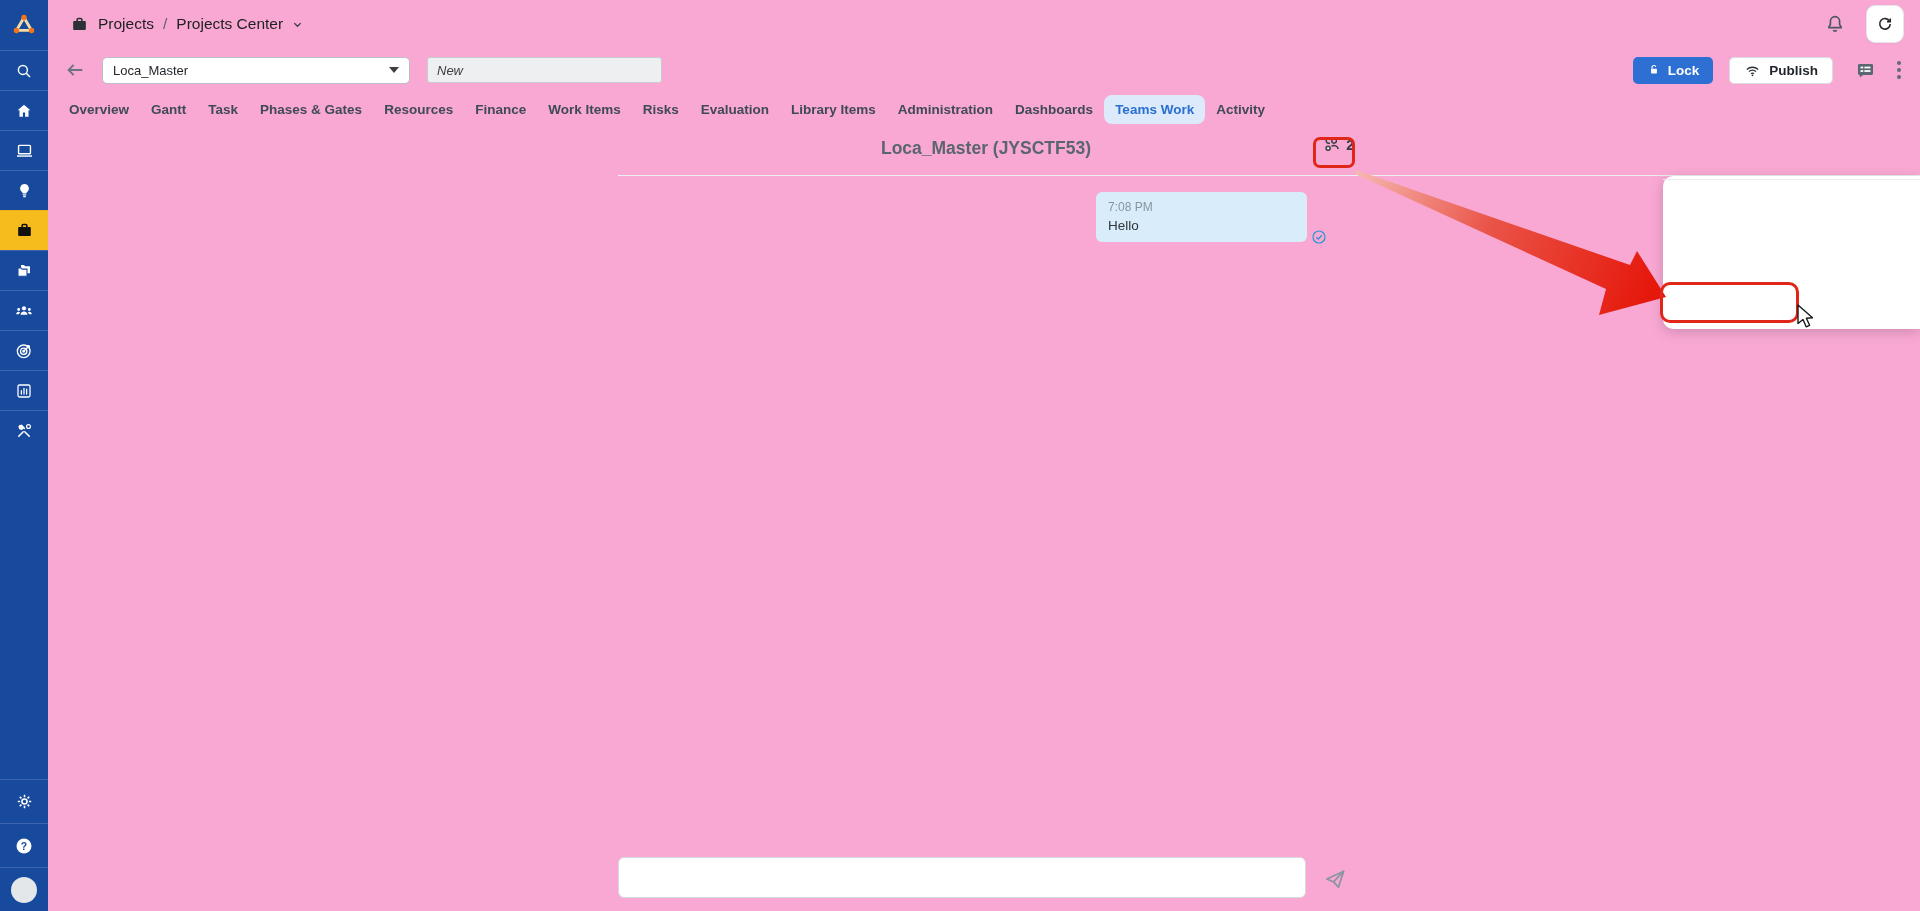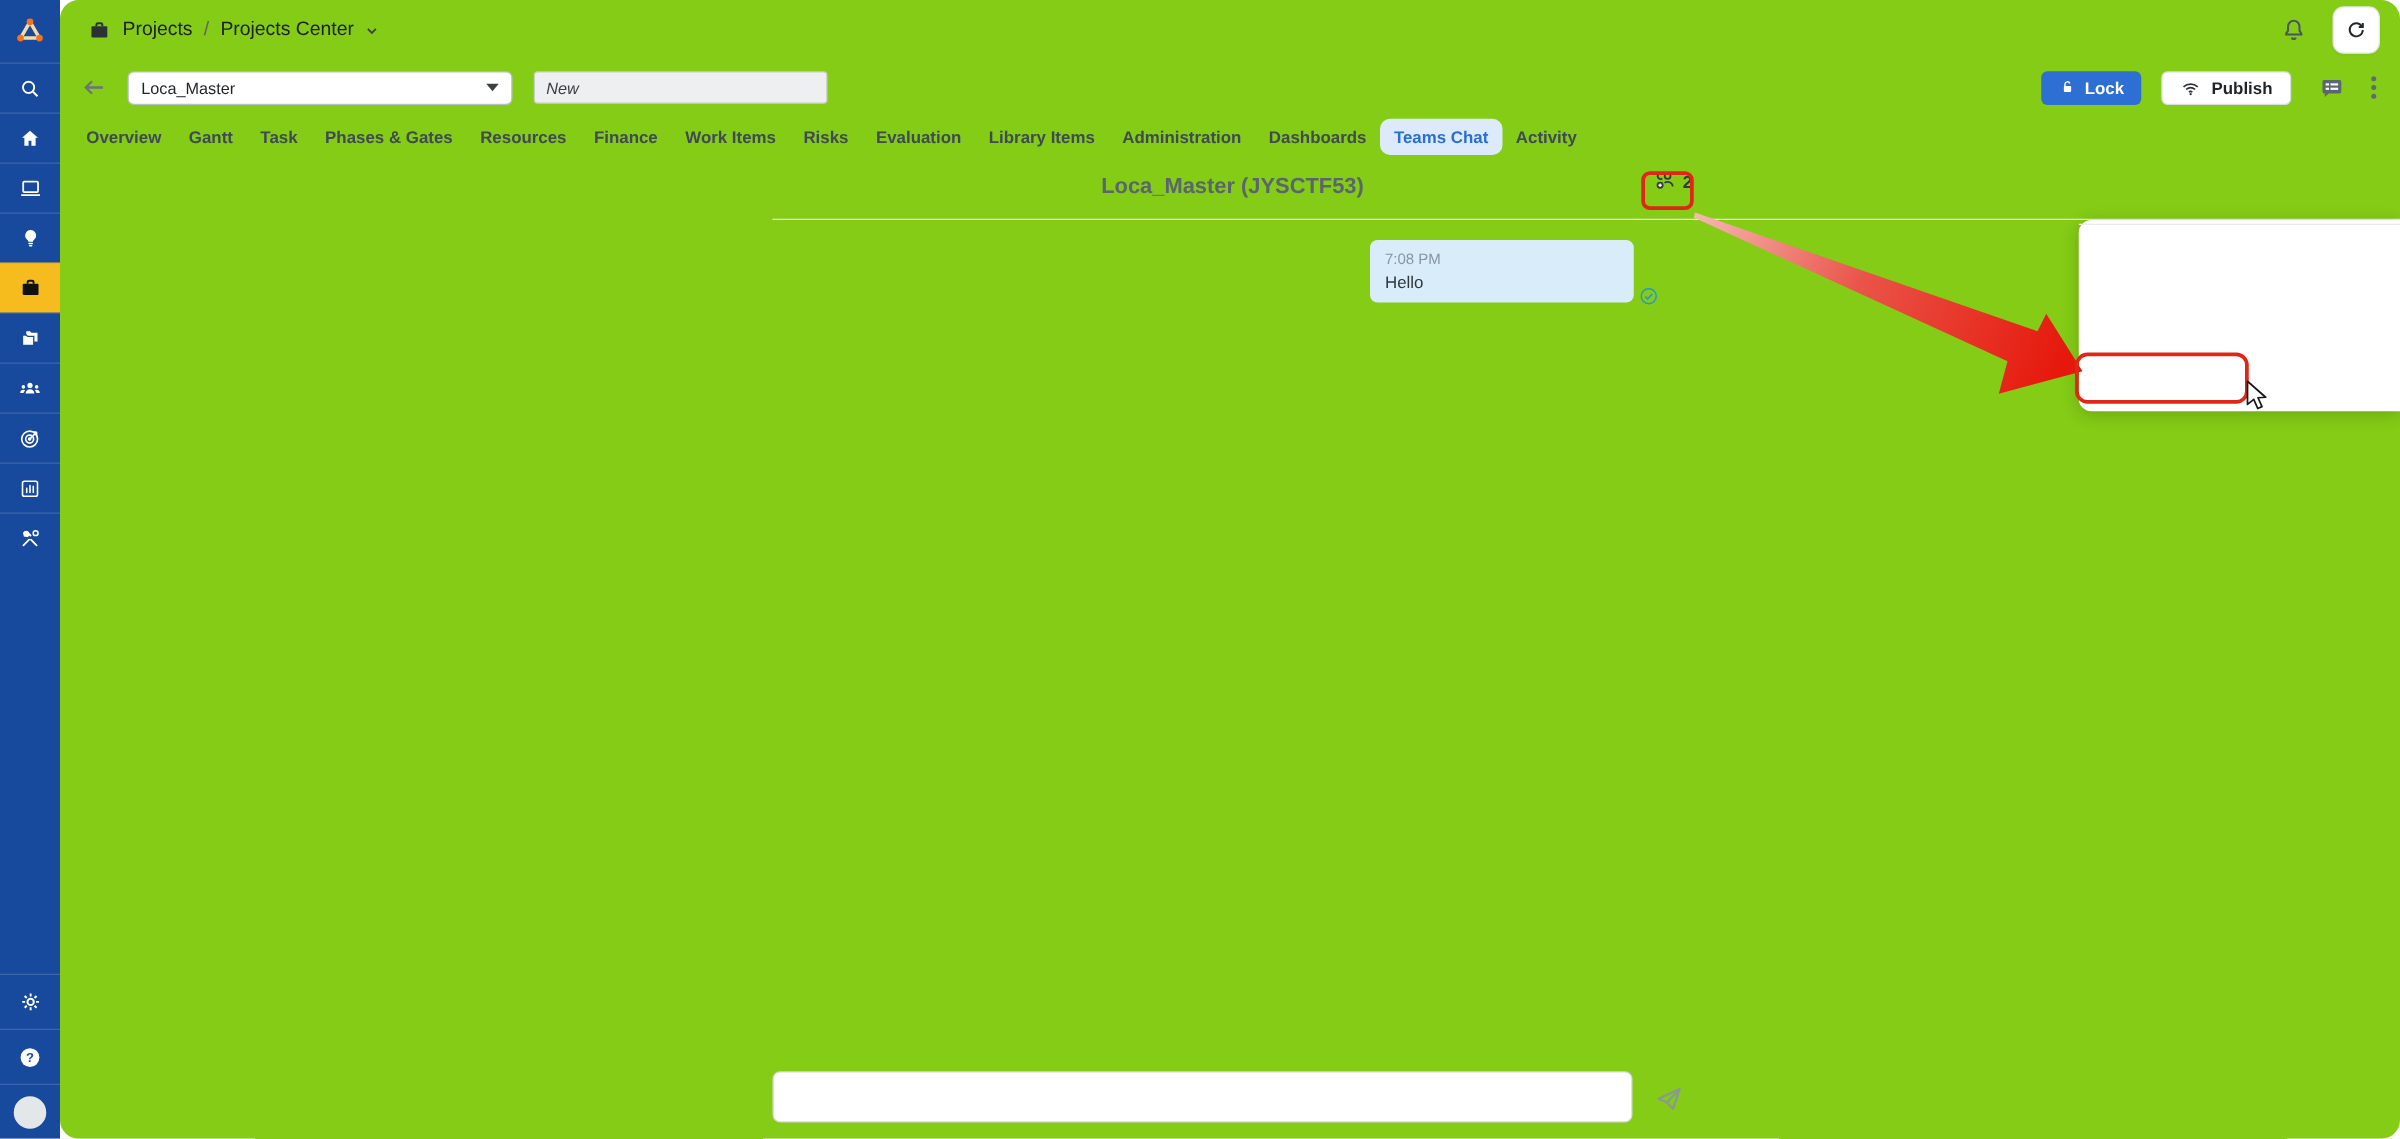--- a/index.html
+++ b/index.html
@@ -10,21 +10,21 @@
   .sidebar { position:absolute; left:0; top:0; width:48px; height:911px; background:#17499C; z-index:10; display:flex; flex-direction:column; }
   .sb-logo { width:48px; height:50px; display:flex; align-items:center; justify-content:center; }
   .sb-item { width:48px; height:40px; display:flex; align-items:center; justify-content:center; border-top:1px solid rgba(255,255,255,0.16); cursor:pointer; }
   .sb-item.first { border-top:1px solid rgba(255,255,255,0.16); }
   .sb-item.active { background:#F6BC1E; border-top-color:rgba(0,0,0,0.05); }
   .sb-spacer { flex:1; }
   .sb-bottom { width:48px; height:44px; display:flex; align-items:center; justify-content:center; border-top:1px solid rgba(255,255,255,0.16); cursor:pointer; }
   .sb-avatar { width:26px; height:26px; border-radius:50%; background:#E3E7EA; }
 
   
-  .main { position:absolute; left:48px; top:0; right:0; bottom:0; background:#84cc16;border-radius:15px; }
+  .main { position:absolute; left:48px; top:0; right:0; bottom:0; background:#f9a8d4; }
 
   
   .topbar { position:absolute; left:0; top:0; right:0; height:48px; display:flex; align-items:center; }
   .breadcrumb { display:flex; align-items:center; gap:9px; margin-left:22px; font-size:15.5px; color:#202124; }
   .crumb { cursor:pointer; }
   .crumb-sep { color:#5f6368; }
   .topbar-right { margin-left:auto; display:flex; align-items:center; gap:16px; margin-right:16px; }
   .icon-btn { background:none; border:none; cursor:pointer; display:flex; align-items:center; justify-content:center; padding:4px; }
   .refresh-btn { width:38px; height:38px; border:1px solid #E4E6E9; border-radius:9px; background:#fff; display:flex; align-items:center; justify-content:center; cursor:pointer; box-shadow:0 1px 2px rgba(0,0,0,0.04); }
 
@@ -270,21 +270,21 @@
       <div class="tab">Task</div>
       <div class="tab">Phases &amp; Gates</div>
       <div class="tab">Resources</div>
       <div class="tab">Finance</div>
       <div class="tab">Work Items</div>
       <div class="tab">Risks</div>
       <div class="tab">Evaluation</div>
       <div class="tab">Library Items</div>
       <div class="tab">Administration</div>
       <div class="tab">Dashboards</div>
-      <div class="tab active">Teams Chat</div>
+      <div class="tab active">Teams Work</div>
       <div class="tab">Activity</div>
     </div>
 
     <div class="chat-col">
       <div class="chat-title">Loca_Master (JYSCTF53)</div>
       <button class="members-btn">
         <svg width="20" height="20" viewBox="0 0 24 24" fill="none" stroke="#343A40" stroke-width="1.7">
             <circle cx="14.5" cy="7" r="2.8"></circle>
             <path d="M19.5 17a5 5 0 0 0-8-3.4"></path>
             <path d="M9.3 4.7a2.8 2.8 0 1 0 .1 4.7"></path>

